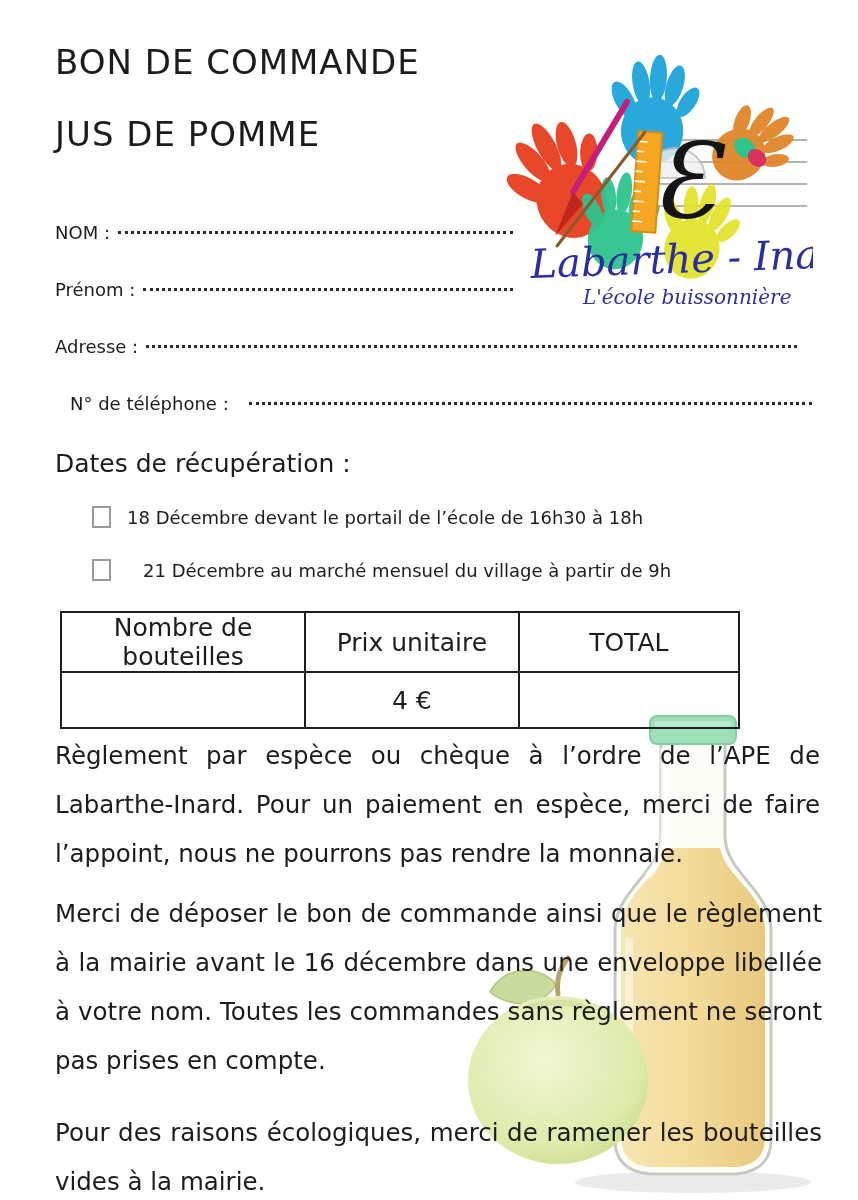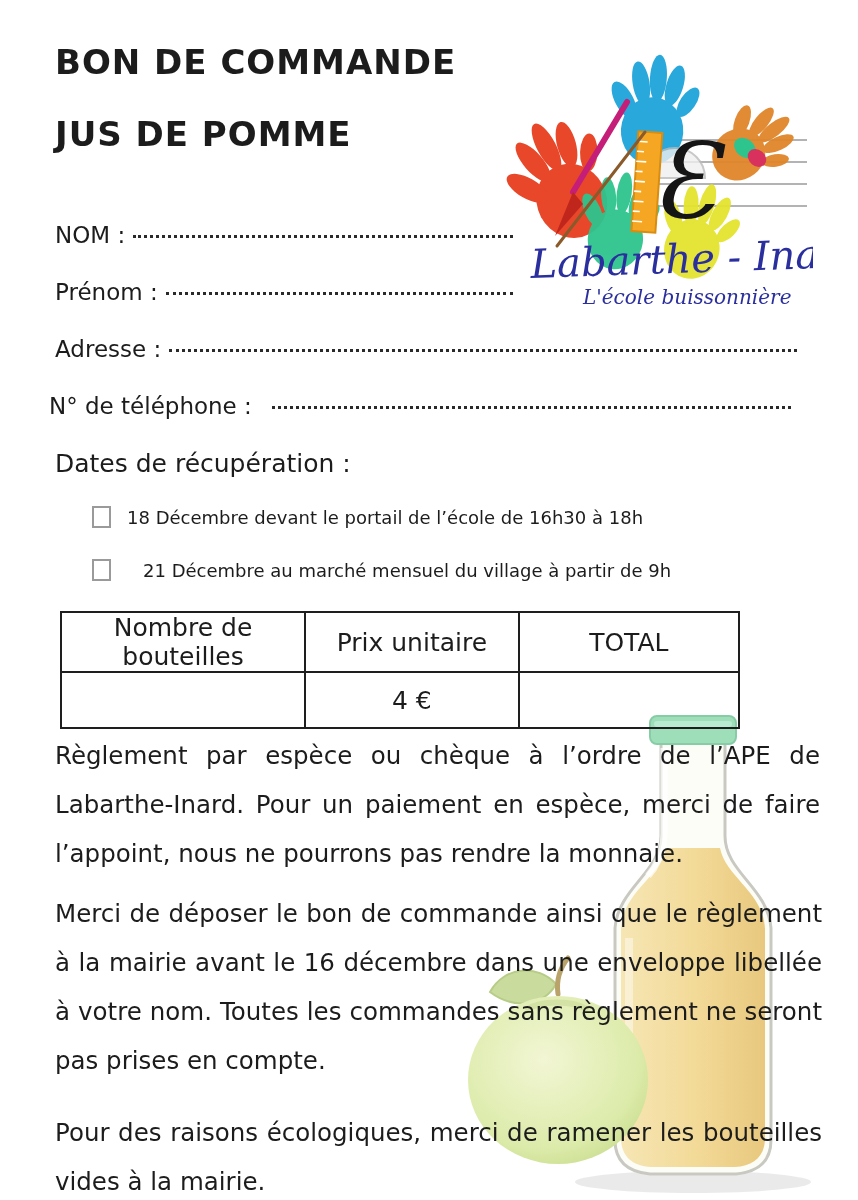--- a/index.html
+++ b/index.html
@@ -5,32 +5,32 @@
   * { margin:0; padding:0; box-sizing:border-box; }
   body { background:#888; font-family:"DejaVu Sans", sans-serif; }
   .page {
     position:relative; width:858px; height:1200px; margin:0 auto;
     background:#ffffff; overflow:hidden; color:#1c1c1c;
   }
   .layer { position:absolute; z-index:1; }
   .decor { position:absolute; z-index:0; }
 
   
-  .title-line { font-size:34px; font-weight:bold; letter-spacing:1px; }
+  .title-line { font-size:34px; font-weight:normal; letter-spacing:1px; }
   #title1 { left:55px; top:42px; }
   #title2 { left:55px; top:114px; }
 
   
-  .form-row { display:flex; align-items:baseline; font-size:23px;text-align:right; }
+  .form-row { display:flex; align-items:baseline; font-size:18px;text-align:right; }
   .form-row .lbl { white-space:nowrap; }
   .dots { flex:1; border-bottom:3px dotted #2a2a2a; height:1px; transform:translateY(-5px); margin-left:8px; }
   #row-nom     { left:55px; top:222px; width:458px; }
   #row-prenom  { left:55px; top:279px; width:458px; }
   #row-adresse { left:55px; top:336px; width:742px; }
-  #row-tel     { left:49px; top:393px; width:742px;gap:12px; }
+  #row-tel     { left:70px; top:393px; width:742px;gap:12px; }
   #row-dates   { left:55px; top:449px; font-size:25px; }
 
   
   .opt-row { display:flex; align-items:center; font-size:18px; }
   .checkbox {
     display:inline-block; width:19px; height:22px;
     border:2px solid #9a9a9a; background:#fff; margin-right:16px; flex:0 0 auto;
   }
   #opt-1 { left:92px; top:506px; width:720px; }
   #opt-2 { left:92px; top:559px; width:720px;gap:16px; }

